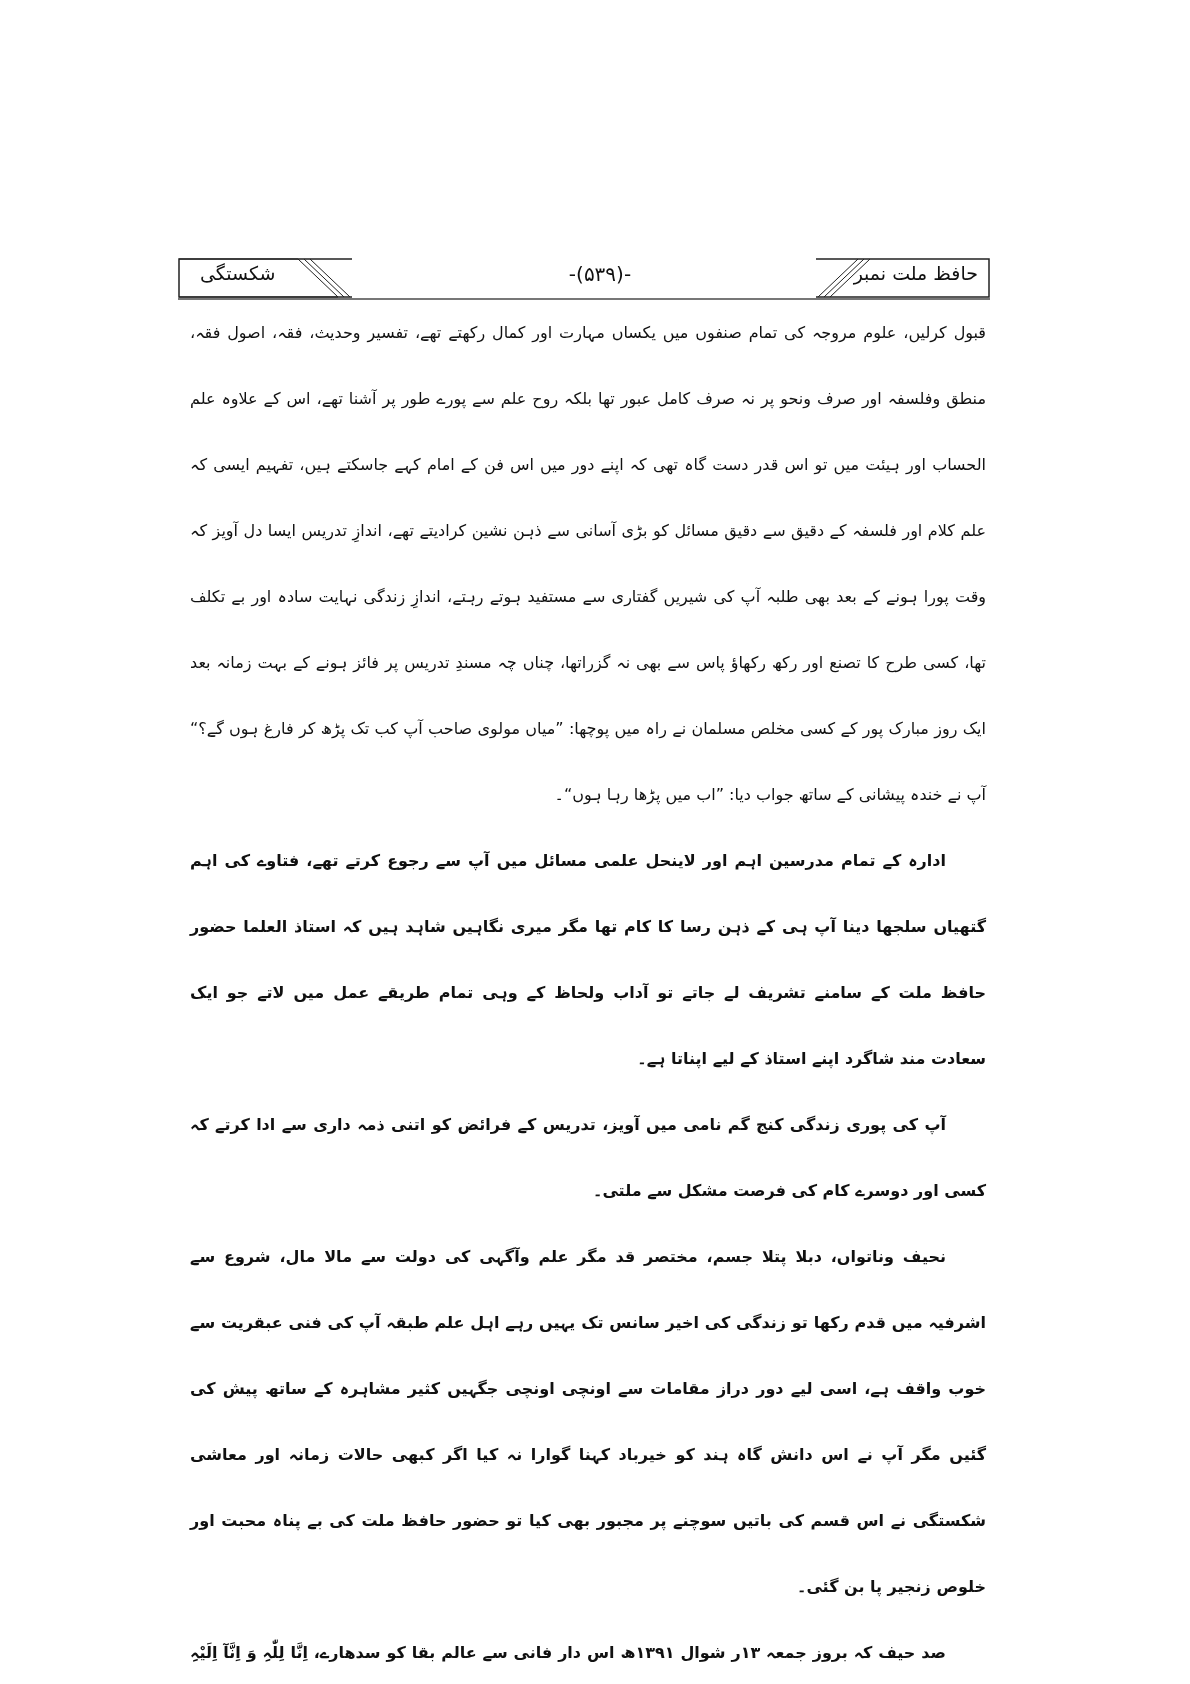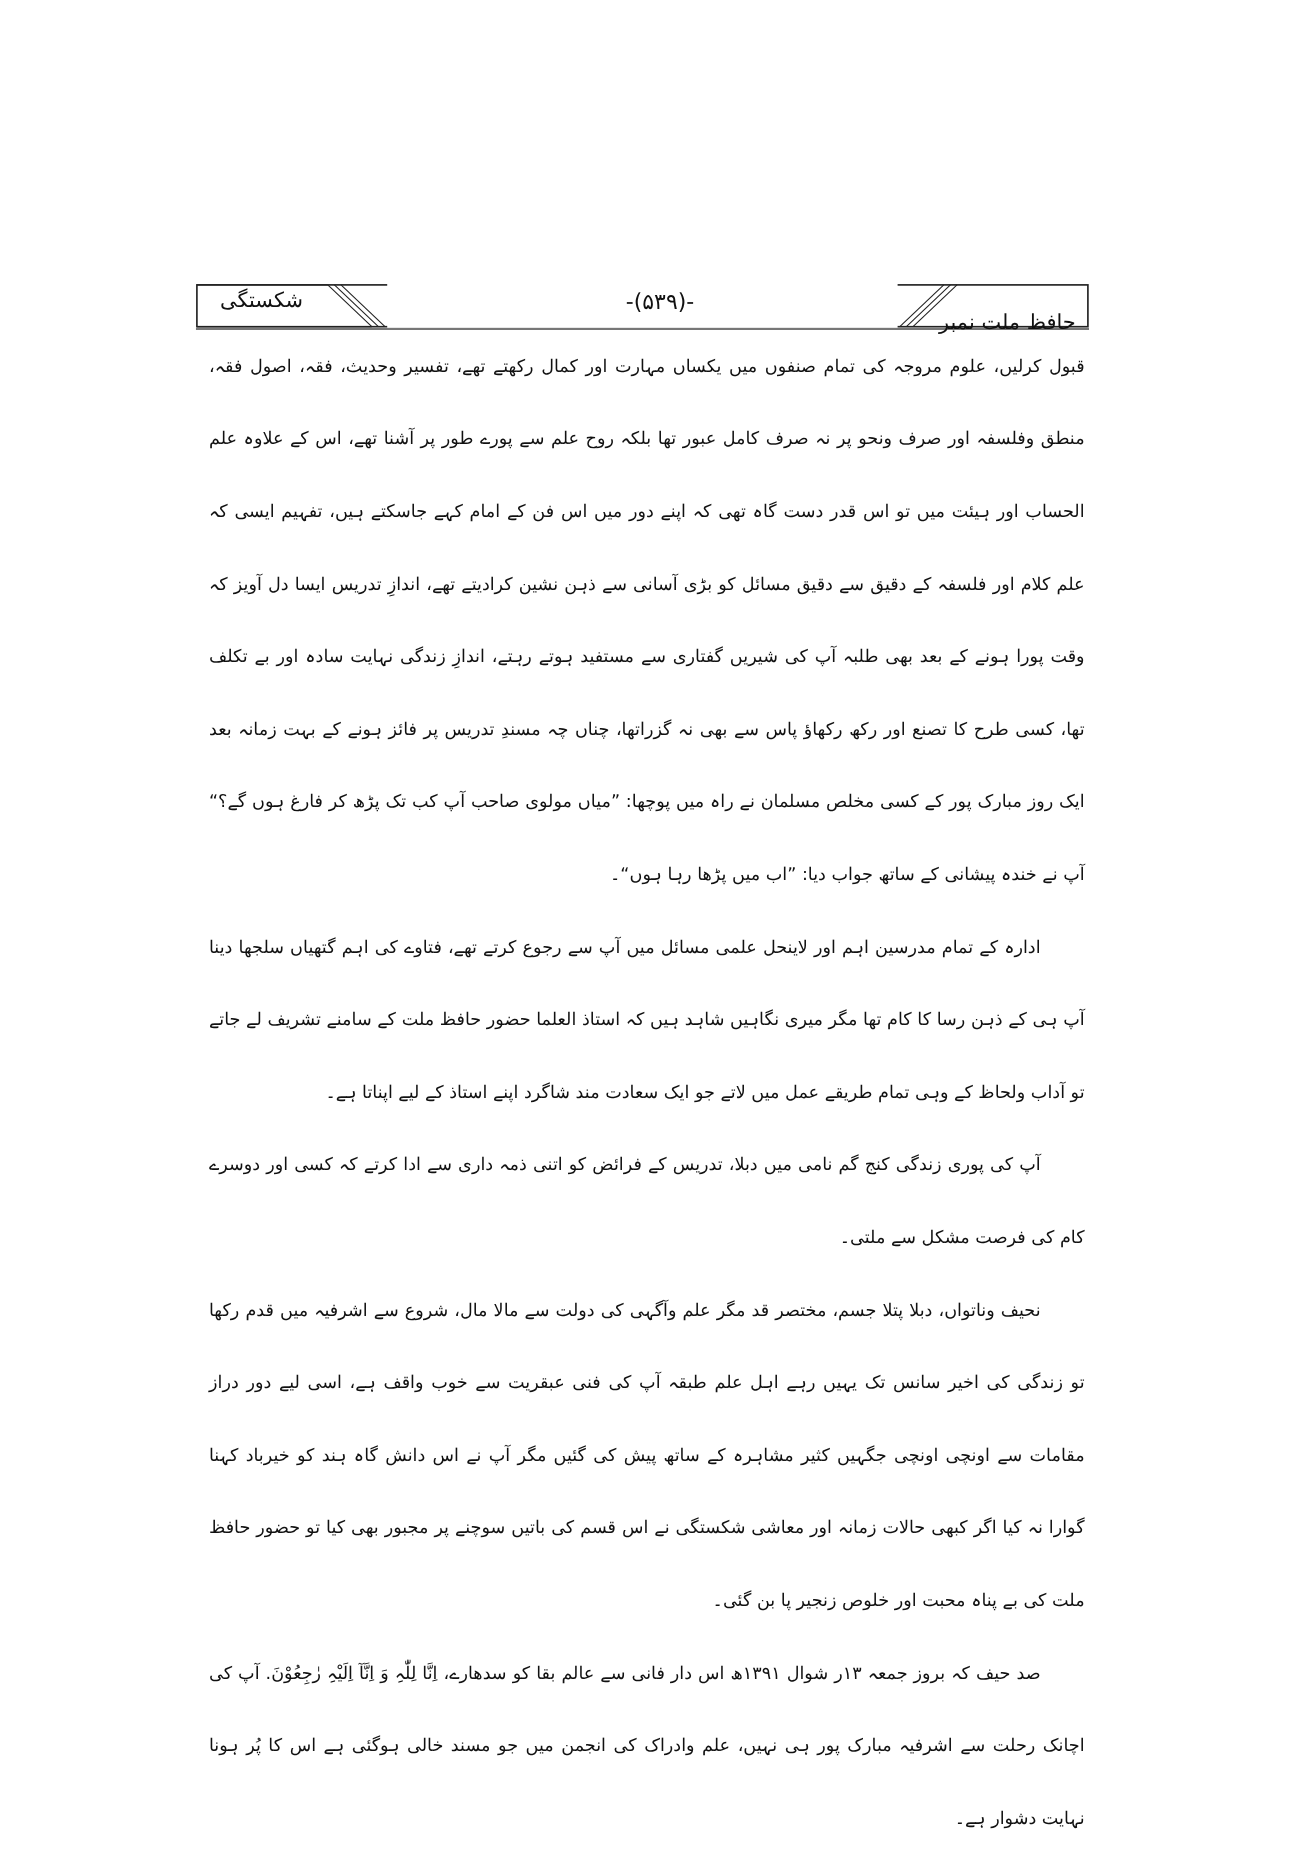--- a/index.html
+++ b/index.html
@@ -1,25 +1,25 @@
 <!DOCTYPE html>
 <html><head>
 <meta charset="utf-8">
 <style>
   html, body { margin: 0; padding: 0; background: #ffffff; }
   body { width: 1190px; height: 1684px; position: relative; overflow: hidden; font-family: "DejaVu Sans", sans-serif; color: #111; }
   .page { position: absolute; left: 0; top: 0; width: 1190px; height: 1684px; }
   .header { position: absolute; left: 178px; top: 258px; width: 812px; height: 42px; }
   .header svg { position: absolute; left: 0; top: 0; }
-  .hdr-right { position: absolute; right: 12px; top: 4px; font-size: 19px; direction: rtl; white-space: nowrap; margin-top: 20px; }
+  .hdr-right { position: absolute; right: 12px; top: 4px; font-size: 19px; direction: rtl; white-space: nowrap; }
   .hdr-left { position: absolute; left: 22px; top: 4px; font-size: 19px; direction: rtl; white-space: nowrap; }
   .hdr-center { position: absolute; left: 16px; width: 100%; top: 4px; text-align: center; font-size: 20px; direction: rtl; }
   .body { position: absolute; left: 190px; top: 300px; width: 796px; direction: rtl; text-align: justify; font-size: 16px; line-height: 66px; }
   .body p { margin: 0; text-indent: 0; }
-  .body p.ind { text-indent: 40px; }
+  .body p.ind { text-indent: 40px; font-weight: bold; }
 </style>
 </head>
 <body>
 
 <div class="page">
 
   <div class="header">
     <svg width="812" height="44">
 
       <rect x="1" y="1" width="810" height="38" fill="none" stroke="#222" stroke-width="1.5"></rect>
@@ -40,18 +40,18 @@
       <rect x="174" y="37" width="464" height="3" fill="#fff"></rect>
     </svg>
     <span class="hdr-right">حافظ ملت نمبر</span>
     <span class="hdr-center">-(۵۳۹)-</span>
     <span class="hdr-left">شکستگی</span>
   </div>
 
   <div class="body">
     <p>قبول کرلیں، علوم مروجہ کی تمام صنفوں میں یکساں مہارت اور کمال رکھتے تھے، تفسیر وحدیث، فقہ، اصول فقہ، منطق وفلسفہ اور صرف ونحو پر نہ صرف کامل عبور تھا بلکہ روح علم سے پورے طور پر آشنا تھے، اس کے علاوہ علم الحساب اور ہیئت میں تو اس قدر دست گاہ تھی کہ اپنے دور میں اس فن کے امام کہے جاسکتے ہیں، تفہیم ایسی کہ علم کلام اور فلسفہ کے دقیق سے دقیق مسائل کو بڑی آسانی سے ذہن نشین کرادیتے تھے، اندازِ تدریس ایسا دل آویز کہ وقت پورا ہونے کے بعد بھی طلبہ آپ کی شیریں گفتاری سے مستفید ہوتے رہتے، اندازِ زندگی نہایت سادہ اور بے تکلف تھا، کسی طرح کا تصنع اور رکھ رکھاؤ پاس سے بھی نہ گزراتھا، چناں چہ مسندِ تدریس پر فائز ہونے کے بہت زمانہ بعد ایک روز مبارک پور کے کسی مخلص مسلمان نے راہ میں پوچھا: ”میاں مولوی صاحب آپ کب تک پڑھ کر فارغ ہوں گے؟“ آپ نے خندہ پیشانی کے ساتھ جواب دیا: ”اب میں پڑھا رہا ہوں“۔</p>
     <p class="ind">ادارہ کے تمام مدرسین اہم اور لاینحل علمی مسائل میں آپ سے رجوع کرتے تھے، فتاوے کی اہم گتھیاں سلجھا دینا آپ ہی کے ذہن رسا کا کام تھا مگر میری نگاہیں شاہد ہیں کہ استاذ العلما حضور حافظ ملت کے سامنے تشریف لے جاتے تو آداب ولحاظ کے وہی تمام طریقے عمل میں لاتے جو ایک سعادت مند شاگرد اپنے استاذ کے لیے اپناتا ہے۔</p>
-    <p class="ind">آپ کی پوری زندگی کنج گم نامی میں دبلا، تدریس کے فرائض کو اتنی ذمہ داری سے ادا کرتے کہ کسی اور دوسرے کام کی فرصت مشکل سے ملتی۔</p>
+    <p class="ind">آپ کی پوری زندگی کنج گم نامی میں آویز، تدریس کے فرائض کو اتنی ذمہ داری سے ادا کرتے کہ کسی اور دوسرے کام کی فرصت مشکل سے ملتی۔</p>
     <p class="ind">نحیف وناتواں، دبلا پتلا جسم، مختصر قد مگر علم وآگہی کی دولت سے مالا مال، شروع سے اشرفیہ میں قدم رکھا تو زندگی کی اخیر سانس تک یہیں رہے اہل علم طبقہ آپ کی فنی عبقریت سے خوب واقف ہے، اسی لیے دور دراز مقامات سے اونچی اونچی جگہیں کثیر مشاہرہ کے ساتھ پیش کی گئیں مگر آپ نے اس دانش گاہ ہند کو خیرباد کہنا گوارا نہ کیا اگر کبھی حالات زمانہ اور معاشی شکستگی نے اس قسم کی باتیں سوچنے پر مجبور بھی کیا تو حضور حافظ ملت کی بے پناہ محبت اور خلوص زنجیر پا بن گئی۔</p>
     <p class="ind">صد حیف کہ بروز جمعہ ۱۳ر شوال ۱۳۹۱ھ اس دار فانی سے عالم بقا کو سدھارے، اِنَّا لِلّٰہِ وَ اِنَّآ اِلَیْہِ رٰجِعُوْنَ. آپ کی اچانک رحلت سے اشرفیہ مبارک پور ہی نہیں، علم وادراک کی انجمن میں جو مسند خالی ہوگئی ہے اس کا پُر ہونا نہایت دشوار ہے۔</p>
   </div>
 
 </div>
 
 </body></html>

